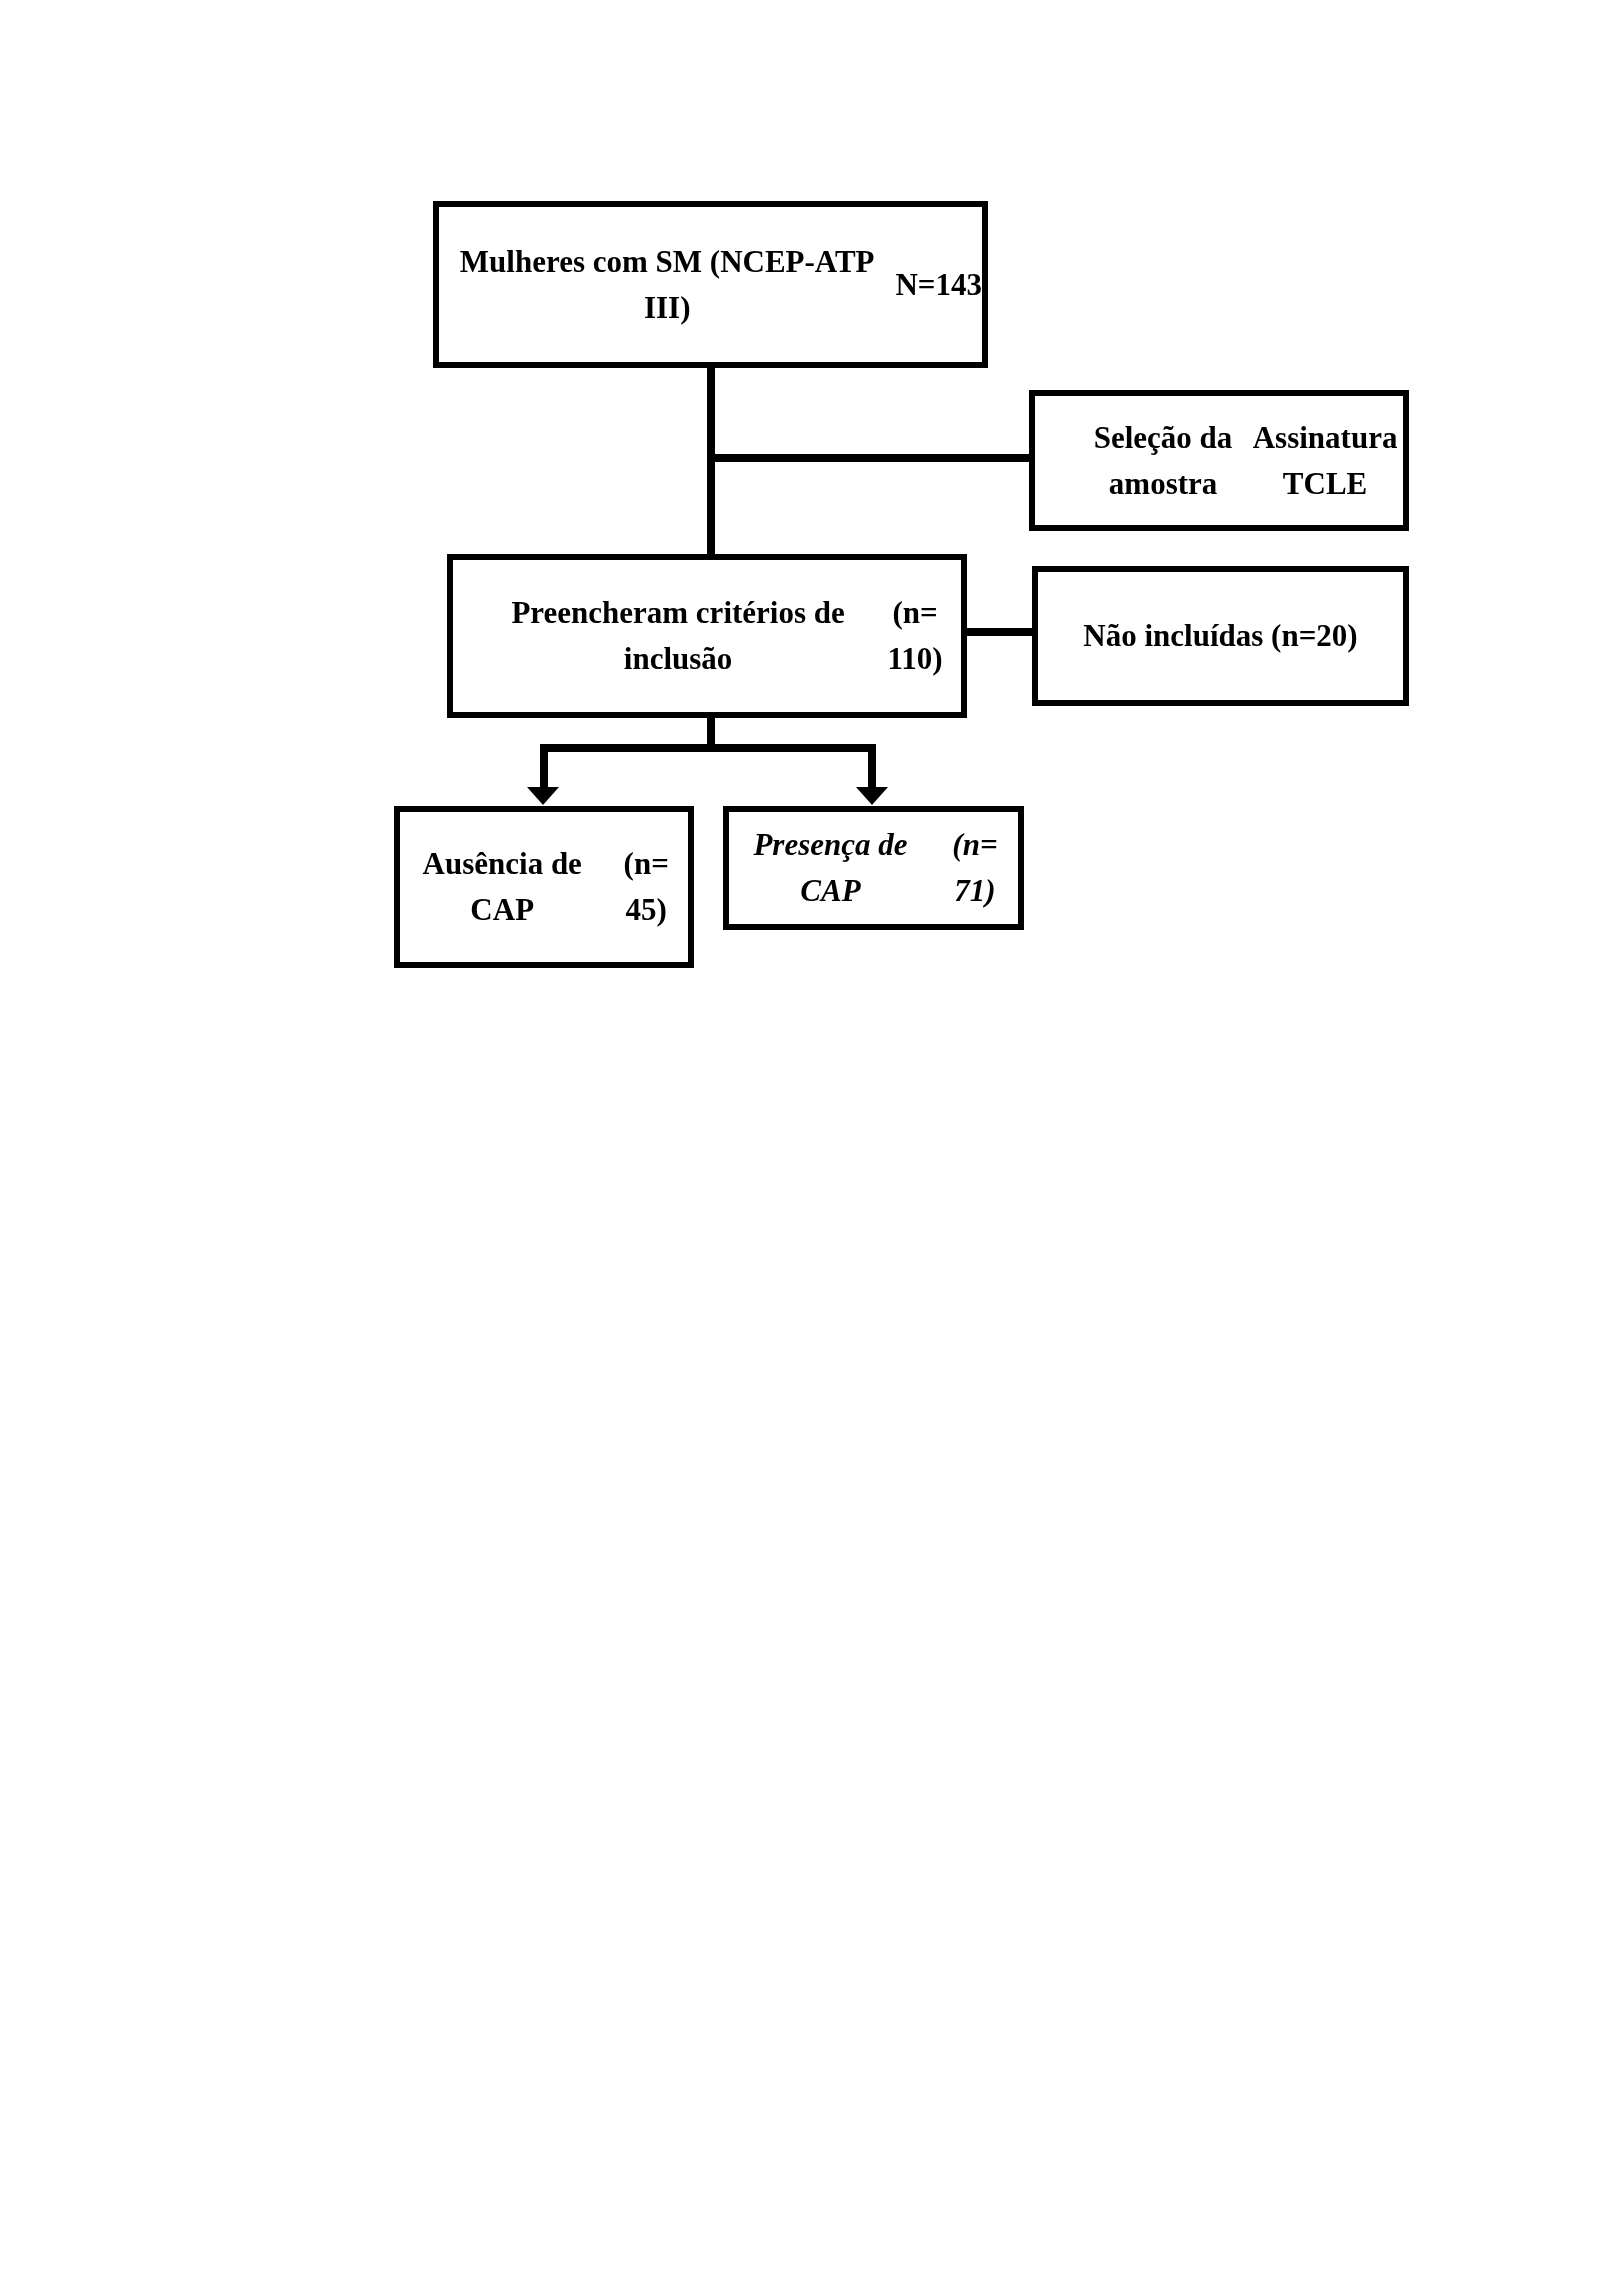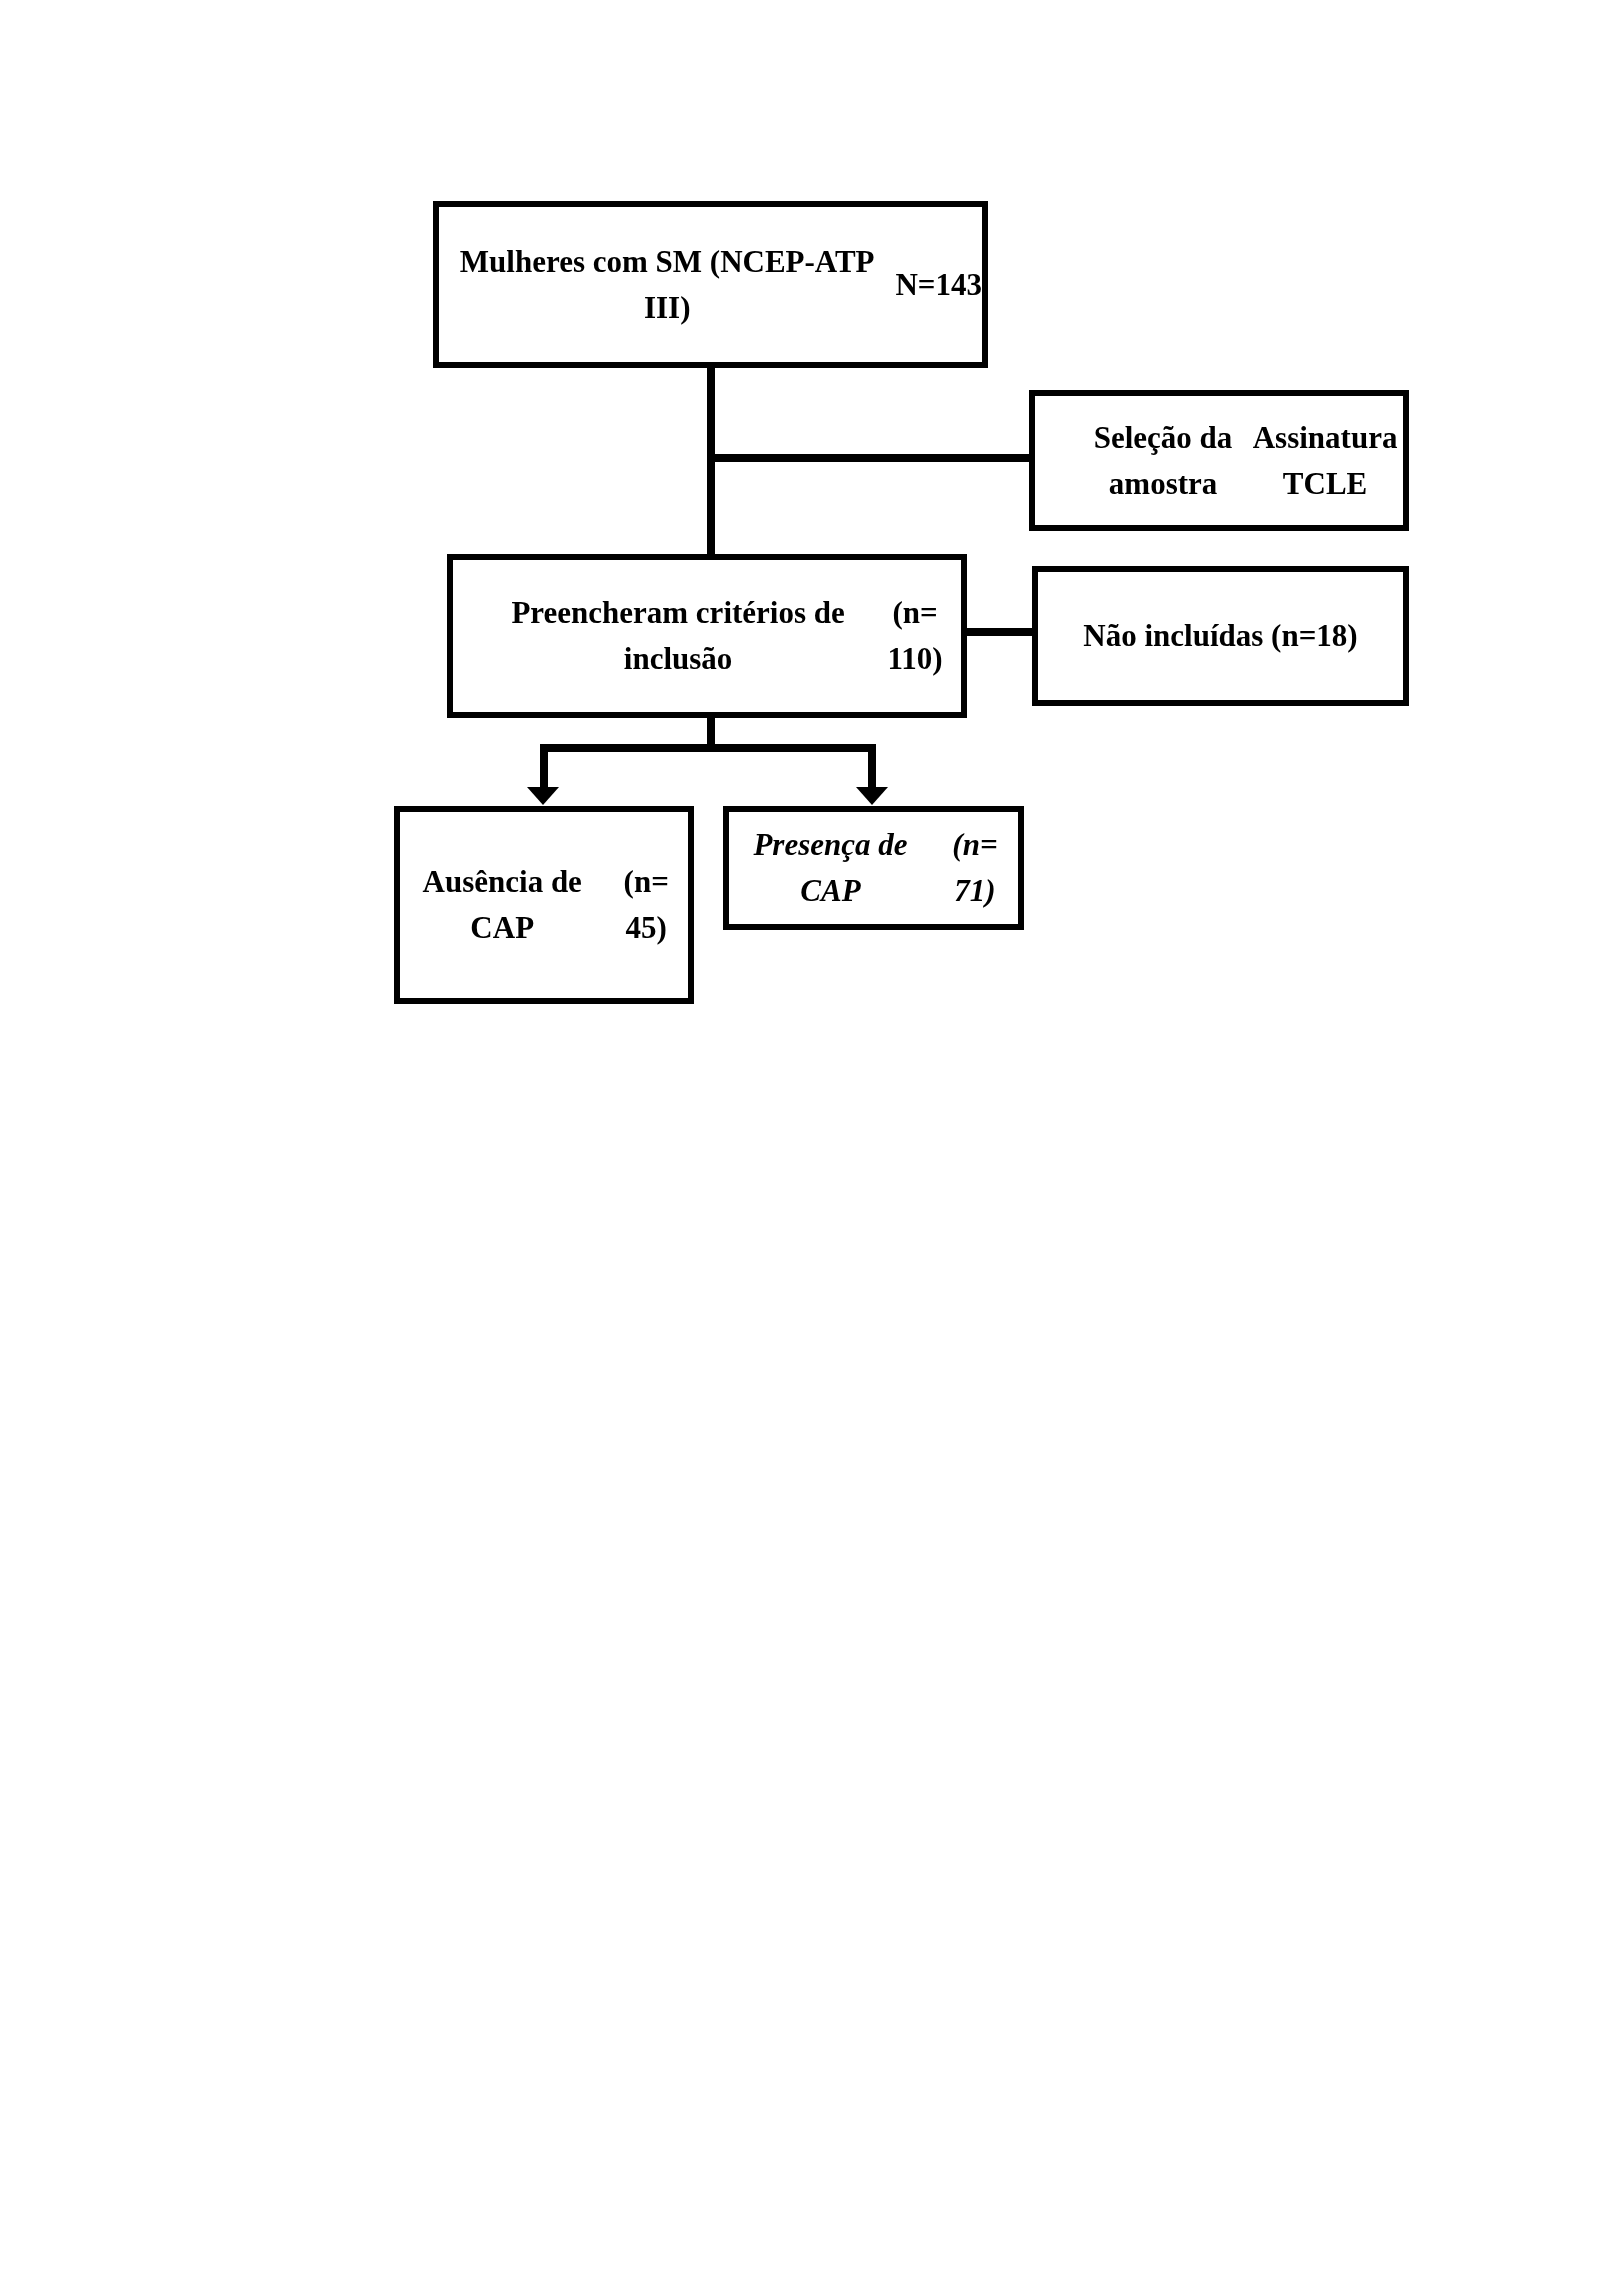--- a/index.html
+++ b/index.html
@@ -45,21 +45,21 @@
     line-height: 40px;
     font-weight: normal;
   }
   .caption b { font-weight: bold; }
 
   
   #node-mulheres   { left: 433px;  top: 201px; width: 555px; height: 167px; }
   #node-selecao    { left: 1029px; top: 390px; width: 380px; height: 141px; padding-left: 44px; }
   #node-criterios  { left: 447px;  top: 554px; width: 520px; height: 164px; padding-left: 34px; }
   #node-nao        { left: 1032px; top: 566px; width: 377px; height: 140px; }
-  #node-ausencia   { left: 394px;  top: 806px; width: 300px; height: 198px; }
+  #node-ausencia   { left: 394px;  top: 806px; width: 300px; height: 162px; }
   #node-presenca   { left: 723px;  top: 806px; width: 301px; height: 124px; font-style: italic; }
 
   
   #stem-top        { left: 707px; top: 368px; width: 7.8px;   height: 188px; }
   #conn-selecao    { left: 707px; top: 454px; width: 322px; height: 7.8px; }
   #conn-nao        { left: 965px; top: 628px; width: 67px;  height: 7.8px; }
   #stem-mid        { left: 707px; top: 716px; width: 7.8px;   height: 36px; }
   #branch          { left: 540px; top: 744px; width: 336px; height: 7.8px; }
   #drop-left       { left: 540px; top: 744px; width: 7.8px;   height: 45px; }
   #drop-right      { left: 868px; top: 744px; width: 7.8px;   height: 45px; }
@@ -80,21 +80,21 @@
     <div>Seleção da amostra</div>
     <div>Assinatura TCLE</div>
   </div>
 
   <div class="node" id="node-criterios">
     <div>Preencheram critérios de inclusão</div>
     <div>(n= 110)</div>
   </div>
 
   <div class="node" id="node-nao">
-    <div>Não incluídas (n=18)</div>
+    <div>Não incluídas (n=20)</div>
   </div>
 
   <div class="node" id="node-ausencia">
     <div>Ausência de CAP</div>
     <div>(n= 45)</div>
   </div>
 
   <div class="node" id="node-presenca">
     <div>Presença de CAP</div>
     <div>(n= 71)</div>

